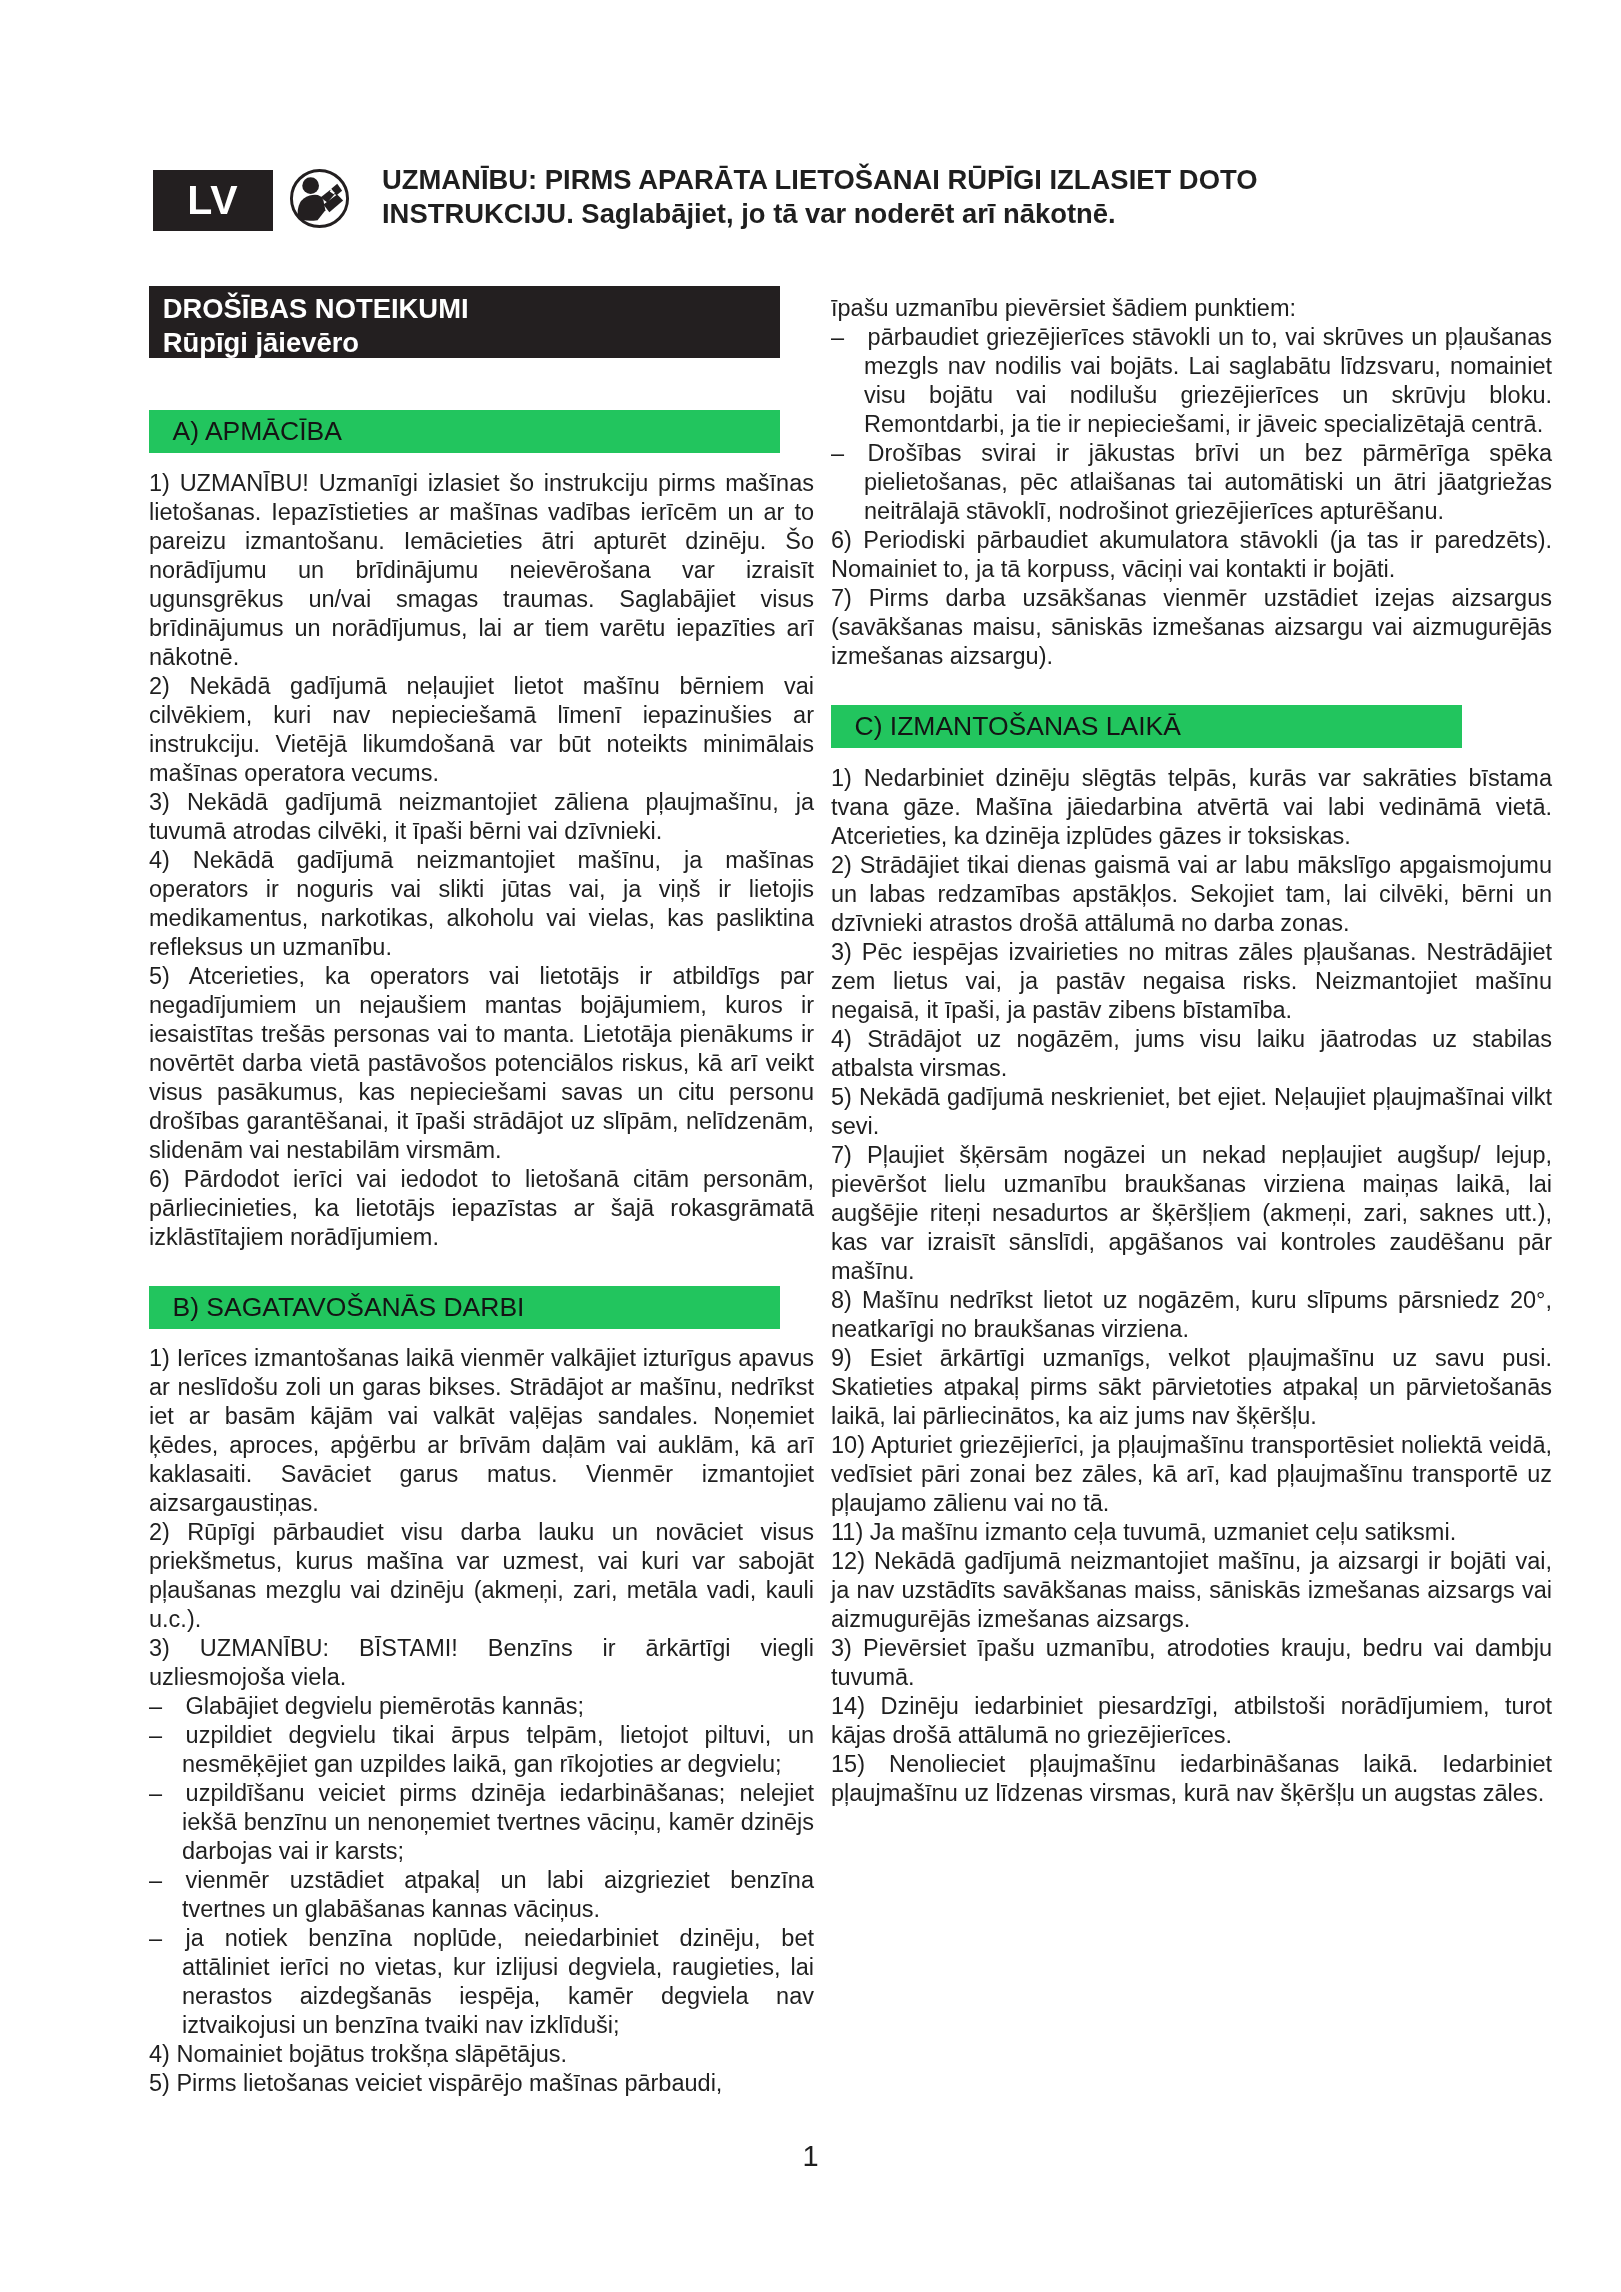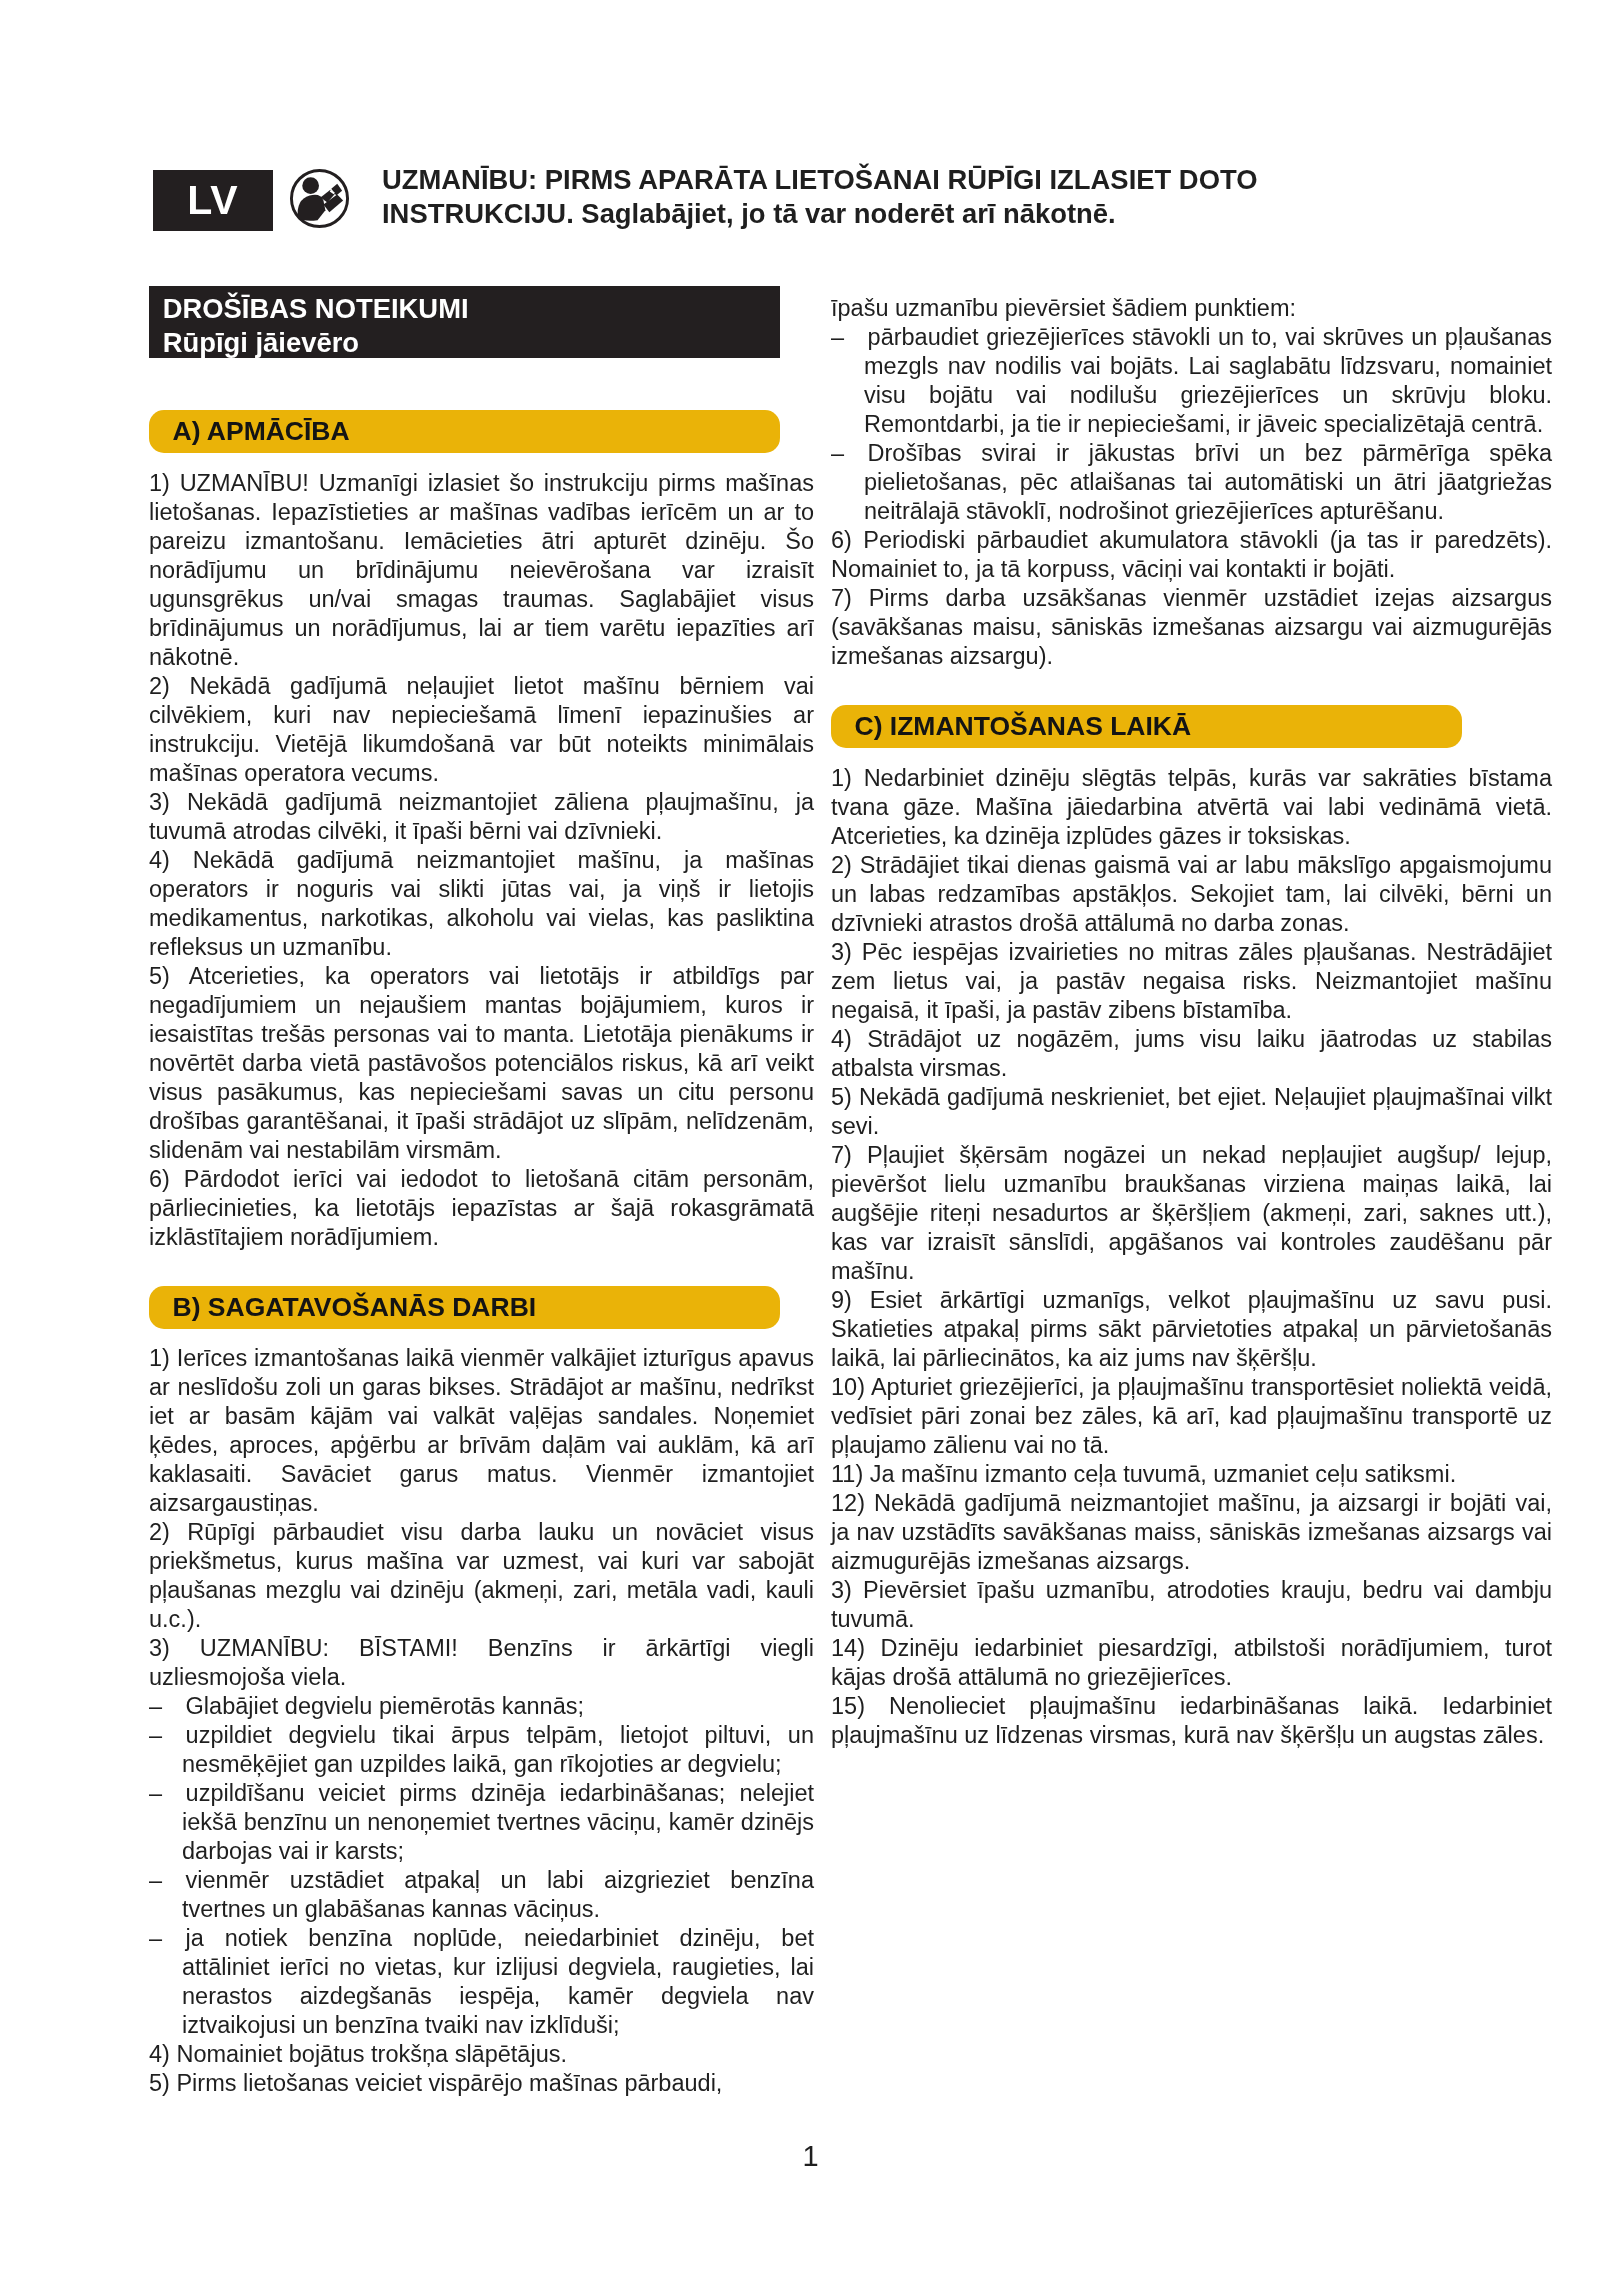--- a/index.html
+++ b/index.html
@@ -31,23 +31,23 @@
     box-sizing:border-box;background:#231f20;color:#ffffff;
     padding:5.9px 0 0 13.7px;
   }
   .banner div{font-size:27.4px;font-weight:bold;line-height:34px;}
   
   .col{position:absolute;font-size:23.5px;line-height:29px;}
   .col-left{left:149px;top:410px;width:665px;}
   .col-right{left:831px;top:294px;width:721px;}
   .sec{
     box-sizing:border-box;width:631px;height:43px;
-    background:#eab308;color:#141414;
-    font-size:26.5px;font-weight:bold;line-height:43px;
-    padding-left:23.5px;margin:0 0 15.7px 0;border-radius:15px;
+    background:#22c55e;color:#141414;
+    font-size:26.5px;font-weight:normal;line-height:43px;
+    padding-left:23.5px;margin:0 0 15.7px 0;
   }
   .sec.mid{margin-top:34px;}
   .col p{margin:0;text-align:justify;}
   .col p.dash{padding-left:33px;text-indent:-33px;}
   .page-number{
     position:absolute;left:0;top:2140px;width:100%;
     text-align:center;font-size:29px;color:#1f1f1f;
   }
 </style>
 </head>
@@ -106,20 +106,21 @@
     <p>6) Periodiski pārbaudiet akumulatora stāvokli (ja tas ir paredzēts). Nomainiet to, ja tā korpuss, vāciņi vai kontakti ir bojāti.</p>
     <p>7) Pirms darba uzsākšanas vienmēr uzstādiet izejas aizsargus (savākšanas maisu, sāniskās izmešanas aizsargu vai aizmugurējās izmešanas aizsargu).</p>
 
     <h2 class="sec mid">C) IZMANTOŠANAS LAIKĀ</h2>
     <p>1) Nedarbiniet  dzinēju  slēgtās  telpās,  kurās var  sakrāties bīstama  tvana  gāze.  Mašīna  jāiedarbina  atvērtā  vai  labi vedināmā vietā. Atcerieties,  ka dzinēja  izplūdes  gāzes  ir toksiskas.</p>
     <p>2) Strādājiet tikai dienas gaismā vai ar labu mākslīgo apgaismojumu un labas redzamības apstākļos. Sekojiet tam, lai  cilvēki,  bērni  un  dzīvnieki  atrastos  drošā  attālumā  no darba zonas.</p>
     <p>3)  Pēc  iespējas  izvairieties  no  mitras  zāles  pļaušanas. Nestrādājiet  zem  lietus  vai,  ja  pastāv  negaisa  risks. Neizmantojiet  mašīnu  negaisā,  it  īpaši,  ja  pastāv  zibens bīstamība.</p>
     <p>4) Strādājot uz nogāzēm, jums visu laiku jāatrodas uz stabilas atbalsta virsmas.</p>
     <p>5) Nekādā gadījumā neskrieniet, bet ejiet. Neļaujiet pļaujmašīnai vilkt sevi.</p>
     <p>7) Pļaujiet šķērsām nogāzei un nekad nepļaujiet augšup/ lejup, pievēršot lielu uzmanību braukšanas virziena maiņas laikā, lai augšējie riteņi nesadurtos ar šķēršļiem  (akmeņi, zari,  saknes  utt.),  kas  var izraisīt sānslīdi,  apgāšanos  vai kontroles zaudēšanu pār mašīnu.</p>
+    <p>8)  Mašīnu  nedrīkst  lietot  uz  nogāzēm,  kuru  slīpums  pārsniedz 20°, neatkarīgi no braukšanas virziena.</p>
     <p>9)  Esiet  ārkārtīgi  uzmanīgs,  velkot  pļaujmašīnu  uz  savu pusi.  Skatieties  atpakaļ  pirms  sākt  pārvietoties  atpakaļ un pārvietošanās laikā, lai pārliecinātos, ka aiz jums nav šķēršļu.</p>
     <p>10) Apturiet griezējierīci, ja pļaujmašīnu transportēsiet noliektā veidā, vedīsiet pāri zonai bez zāles, kā arī, kad pļaujmašīnu transportē uz pļaujamo zālienu vai no tā.</p>
     <p>11) Ja  mašīnu  izmanto  ceļa  tuvumā,  uzmaniet  ceļu  satiksmi.</p>
     <p>12) Nekādā gadījumā neizmantojiet  mašīnu, ja aizsargi ir bojāti vai, ja nav uzstādīts savākšanas maiss, sāniskās izmešanas aizsargs vai aizmugurējās izmešanas aizsargs.</p>
     <p>3) Pievērsiet īpašu uzmanību, atrodoties krauju, bedru vai dambju tuvumā.</p>
     <p>14)  Dzinēju  iedarbiniet  piesardzīgi,  atbilstoši  norādījumiem, turot kājas drošā attālumā no griezējierīces.</p>
     <p>15)  Nenolieciet  pļaujmašīnu  iedarbināšanas  laikā. Iedarbiniet  pļaujmašīnu  uz  līdzenas  virsmas,  kurā  nav šķēršļu un augstas zāles.</p>
   </div>
 
   <div class="page-number">1</div>

